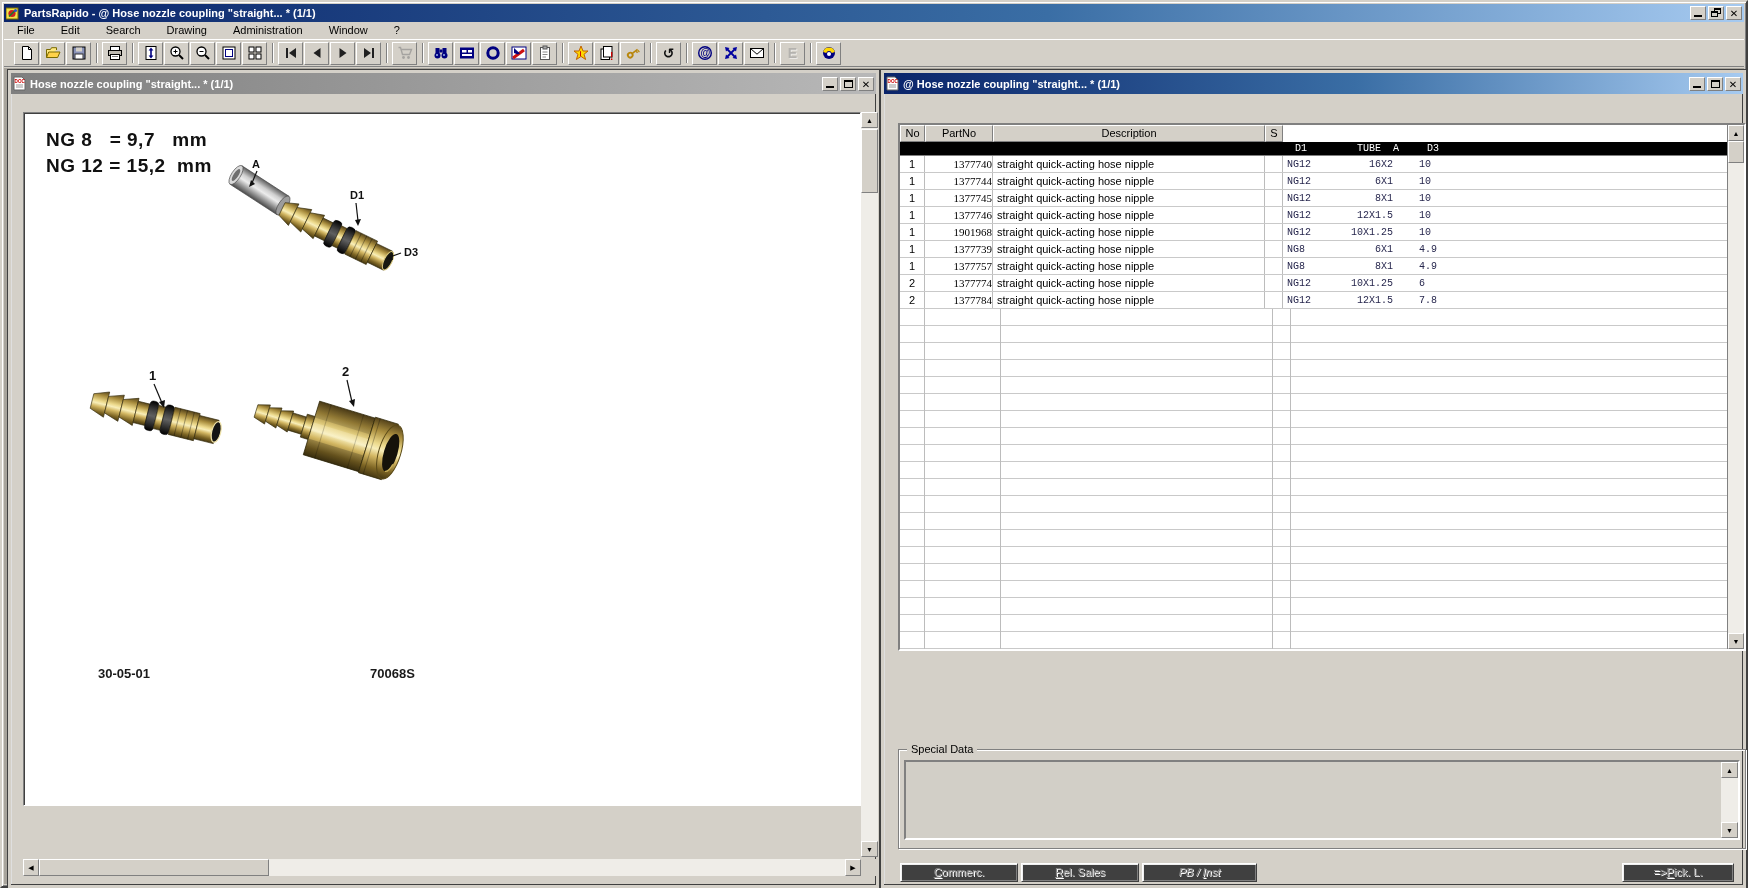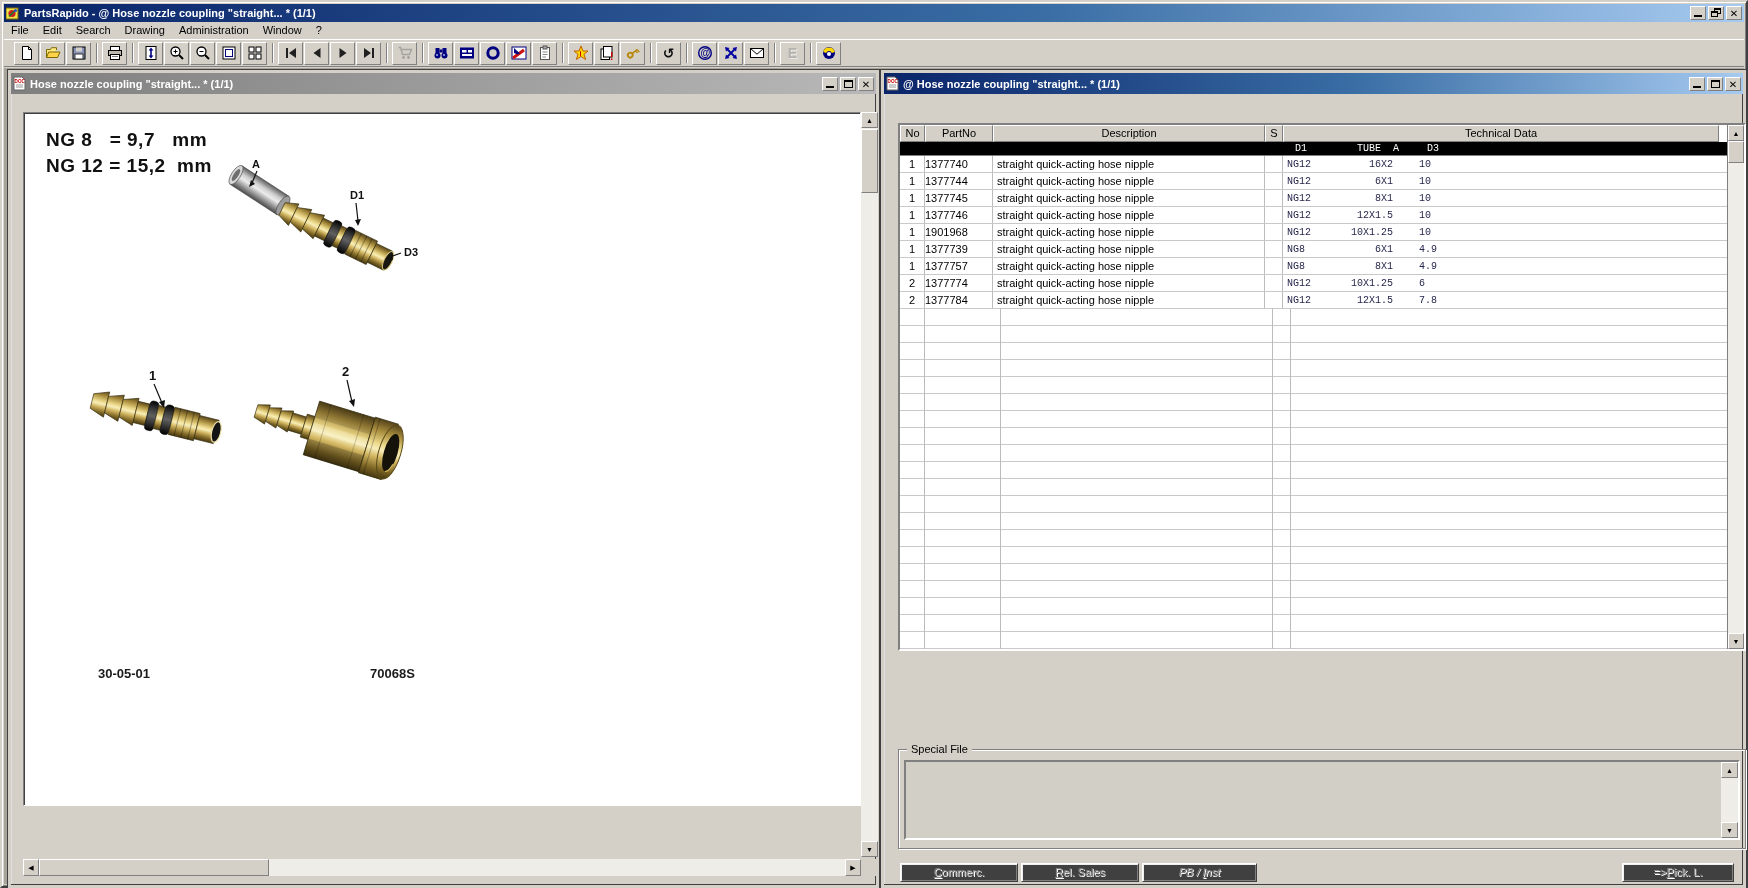--- a/index.html
+++ b/index.html
@@ -20,21 +20,21 @@
   .wbtn { width:16px; height:14px; font-size:9px; line-height:12px; text-align:center; color:#000;
           position:relative; }
   .glyph-min { position:absolute; left:3px; bottom:2px; width:8px; height:2px; background:#000; }
   .glyph-max { position:absolute; left:3px; top:2px; width:9px; height:8px; border:1px solid #000; border-top-width:2px; }
   .glyph-restore-a { position:absolute; left:5px; top:1px; width:7px; height:6px; border:1px solid #000; border-top-width:2px; }
   .glyph-restore-b { position:absolute; left:2px; top:4px; width:7px; height:6px; border:1px solid #000; border-top-width:2px; background:#d4d0c8; }
   .glyph-x { position:absolute; left:0; top:0; width:100%; height:100%; font-weight:bold; font-size:10px; line-height:13px; }
 
   
   .menubar { position:absolute; left:2px; top:20px; right:2px; height:17px; display:flex; align-items:center; background:#d4d0c8; }
-  .menu-item { padding:2px 7px; height:17px; }
+  .menu-item { padding:2px 13px; height:17px; }
 
   
   .toolbar { position:absolute; left:2px; top:37px; right:2px; height:28px; background:#d4d0c8;
              border-top:1px solid #fff; border-bottom:1px solid #808080; display:flex; align-items:center; padding-left:10px; }
   .tbtn { width:25px; height:23px; display:flex; align-items:center; justify-content:center; background:#d4d0c8;
           border:1px solid; border-color:#fff #808080 #808080 #fff; margin-right:1px; }
   .tsep { width:2px; height:20px; margin:0 4px; border-left:1px solid #808080; border-right:1px solid #fff; }
   .tbtn.dim svg, .tbtn.dim span { filter:grayscale(1); opacity:.55; }
   .tglyph { font-size:14px; font-weight:bold; color:#111; line-height:1; }
 
@@ -72,21 +72,21 @@
   .th { background:#d4d0c8; border:1px solid; border-color:#fff #808080 #808080 #fff;
         font-size:11px; text-align:center; line-height:15px; overflow:hidden; }
   .w-no{width:25px}.w-part{width:68px}.w-desc{width:272px}.w-s{width:18px}.w-tech{width:436px}
   .blackrow { height:14px; background:#000; position:relative; border-bottom:1px solid #808080; }
   .blackrow .techoff { position:absolute; left:391px; top:0; width:436px; height:14px; }
   .mono { font-family:"Liberation Mono","DejaVu Sans Mono",monospace; font-size:10px; white-space:pre; }
   .blackrow i { position:absolute; top:1px; color:#fff; font-style:normal; }
   .trow { display:flex; height:17px; border-bottom:1px solid #c9c9c9; background:#fff; }
   .trow .c { border-right:1px solid #bcbcbc; line-height:16px; font-size:11px; color:#000; overflow:hidden; }
   .c.no { text-align:center; }
-  .c.part { text-align:left; }
+  .c.part { text-align:right;font-family:Liberation Serif, serif; }
   .c.desc { padding-left:4px; }
   .c.tech { border-right:none; position:relative; }
   .c.tech i { position:absolute; top:1px; font-style:normal; color:#26264d; }
   .d1 { left:4px; width:56px; }
   .ta { left:64px; width:46px; text-align:right; }
   .d3 { left:136px; width:60px; }
   .tempty { flex:1;
     background-image:
       linear-gradient(#bcbcbc,#bcbcbc),
       linear-gradient(#bcbcbc,#bcbcbc),
@@ -525,21 +525,20 @@
         </span>
       </div>
 
       <div class="tablebox">
         <div class="tcontent">
           <div class="thead">
             <div class="th w-no">No</div>
             <div class="th w-part">PartNo</div>
             <div class="th w-desc">Description</div>
             <div class="th w-s">S</div>
-            <div class="th w-tech">Technical Data</div>
           </div>
 
           <div class="blackrow">
             <span class="techoff">
               <i class="mono" style="left:4px;">D1</i>
               <i class="mono" style="left:66px;">TUBE  A</i>
               <i class="mono" style="left:136px;">D3</i>
             </span>
           </div>
 
@@ -647,21 +646,21 @@
         </div>
 
         <div class="tscroll">
           <div class="sb-btn raised-soft" style="top:0; left:0; width:16px;">▲</div>
           <div class="sb-thumb raised-soft" style="left:0; top:16px; width:16px; height:22px;"></div>
           <div class="sb-btn raised-soft" style="bottom:0; left:0; width:16px;">▼</div>
         </div>
       </div>
 
       <div class="groupbox">
-        <span class="grouplabel">Special File</span>
+        <span class="grouplabel">Special Data</span>
         <div class="stext">
           <div class="stext-inner"></div>
           <div class="sb sb-v" style="right:0; top:0; bottom:0; height:auto;">
             <div class="sb-btn raised-soft" style="top:0;">▲</div>
             <div class="sb-btn raised-soft" style="bottom:0;">▼</div>
           </div>
         </div>
       </div>
 
       <div class="cmdbtn" style="left:16px; top:790px; width:118px;"><u>C</u>ommerc.</div>

